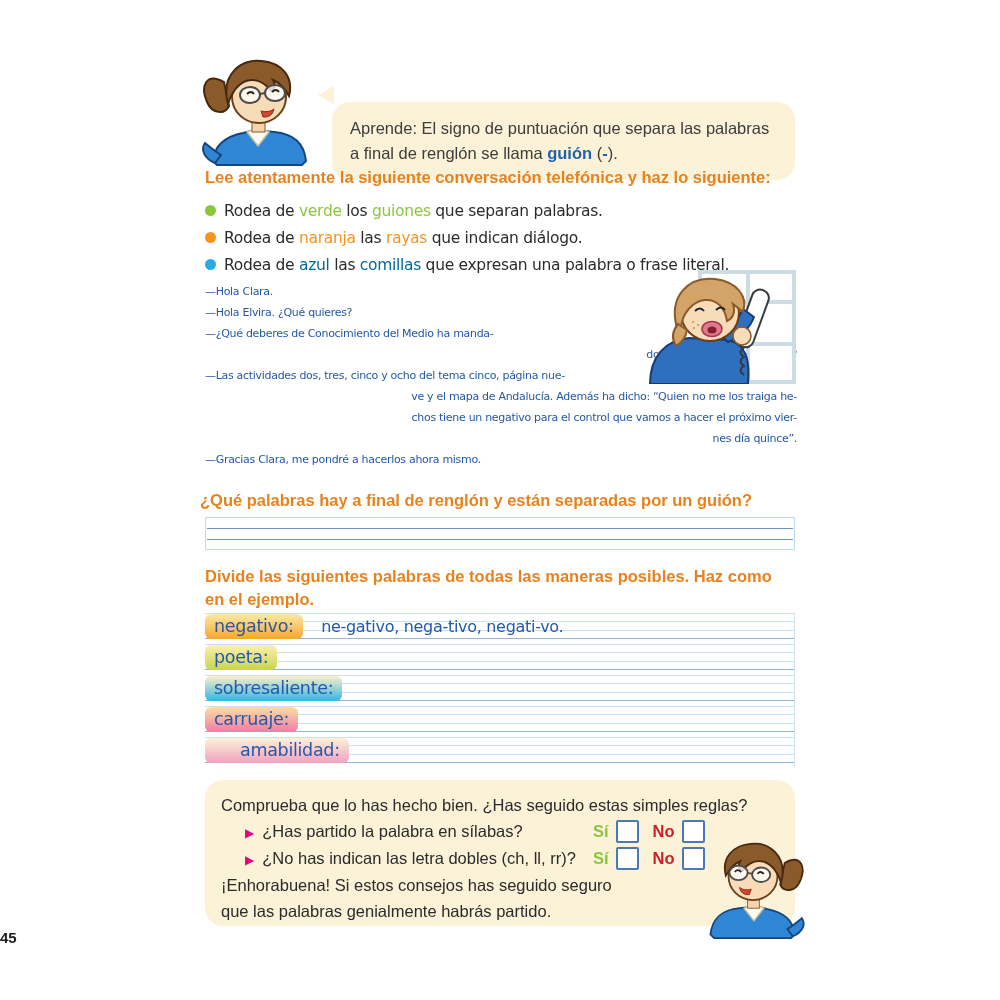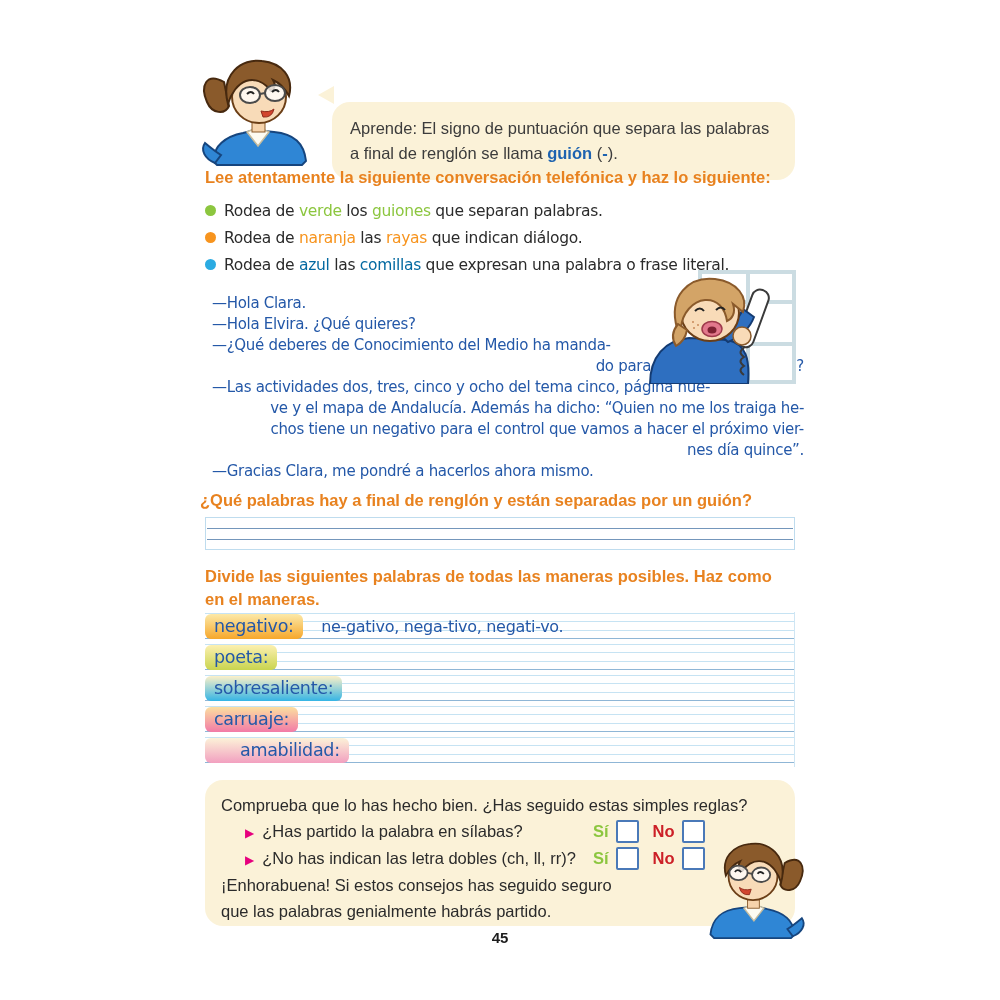--- a/index.html
+++ b/index.html
@@ -37,21 +37,21 @@
   
   .bullets{left:205px;top:197px;width:600px;}
   .bullet-row{display:flex;align-items:center;height:27px;}
   .dot{width:11px;height:11px;border-radius:50%;margin-right:8px;flex:0 0 auto;}
   .bullet-text{font-size:15.5px;color:#2b2b2b;white-space:nowrap;}
   .c-green{color:#8CC63F;} .bg-green{background:#8CC63F;}
   .c-orange{color:#F7941E;} .bg-orange{background:#F7941E;}
   .c-cyan{color:#0369a1;} .bg-cyan{background:#2BABE2;}
 
   
-  .dialogue{left:212px;top:281px;width:592px;color:#2458A8;font-size:15px;line-height:21px;margin-top:12px;}
+  .dialogue{left:205px;top:281px;width:592px;color:#2458A8;font-size:11px;line-height:21px;}
   .dlg-line{white-space:nowrap;}
   .dlg-indent{padding-left:14px;text-align:right;}
 
   
   #phone-girl{left:648px;top:270px;}
 
   
   .answer-lines{
     left:205px;top:517px;width:590px;height:33px;
     border:1px solid #BFDCEE;box-sizing:border-box;background:#fff;
@@ -88,21 +88,21 @@
   .rule-row{position:relative;height:27px;line-height:27px;padding-left:24px;white-space:nowrap;}
   .tri{color:#E6007E;font-size:12px;margin-right:8px;}
   .sino{position:absolute;left:372px;top:0;display:flex;align-items:center;height:27px;}
   .si-label{color:#8CC63F;font-weight:bold;}
   .no-label{color:#CC2027;font-weight:bold;margin-left:14px;text-align:center;}
   .cbx{
     width:19px;height:19px;background:#fff;border:2px solid #4A79B8;
     border-radius:2px;margin-left:7px;display:inline-block;
   }
 
-  .page-number{left:0;top:929px;width:1000px;text-align:center;
+  .page-number{left:0;top:929px;width:1000px;
     font-size:15px;font-weight:bold;color:#1d1d1d;}
 
   svg{display:block;}
   #girl-bottom{left:694px;top:834px;transform:scaleX(-1);}
 </style>
 </head>
 <body>
 
 <div class="abs" style="left:198px;top:50px;">
   <svg width="122" height="116" viewBox="0 0 122 116">
@@ -189,21 +189,21 @@
 
 <div class="abs h-orange" id="heading2">¿Qué palabras hay a final de renglón y están separadas por un guión?</div>
 
 <div class="abs answer-lines">
   <div class="wl" style="top:10px;"></div>
   <div class="wl" style="top:21px;"></div>
 </div>
 
 <div class="abs h-orange" id="heading3">
   <div>Divide las siguientes palabras de todas las maneras posibles. Haz como</div>
-  <div>en el maneras.</div>
+  <div>en el ejemplo.</div>
 </div>
 
 <div class="abs words">
   <div class="word-row">
     <div class="row-lines">
       <div class="rl" style="top:1px;"></div>
         <div class="rl" style="top:9px;"></div>
         <div class="rl" style="top:18px;"></div>
         <div class="rl dark" style="top:26px;"></div>
     </div>

